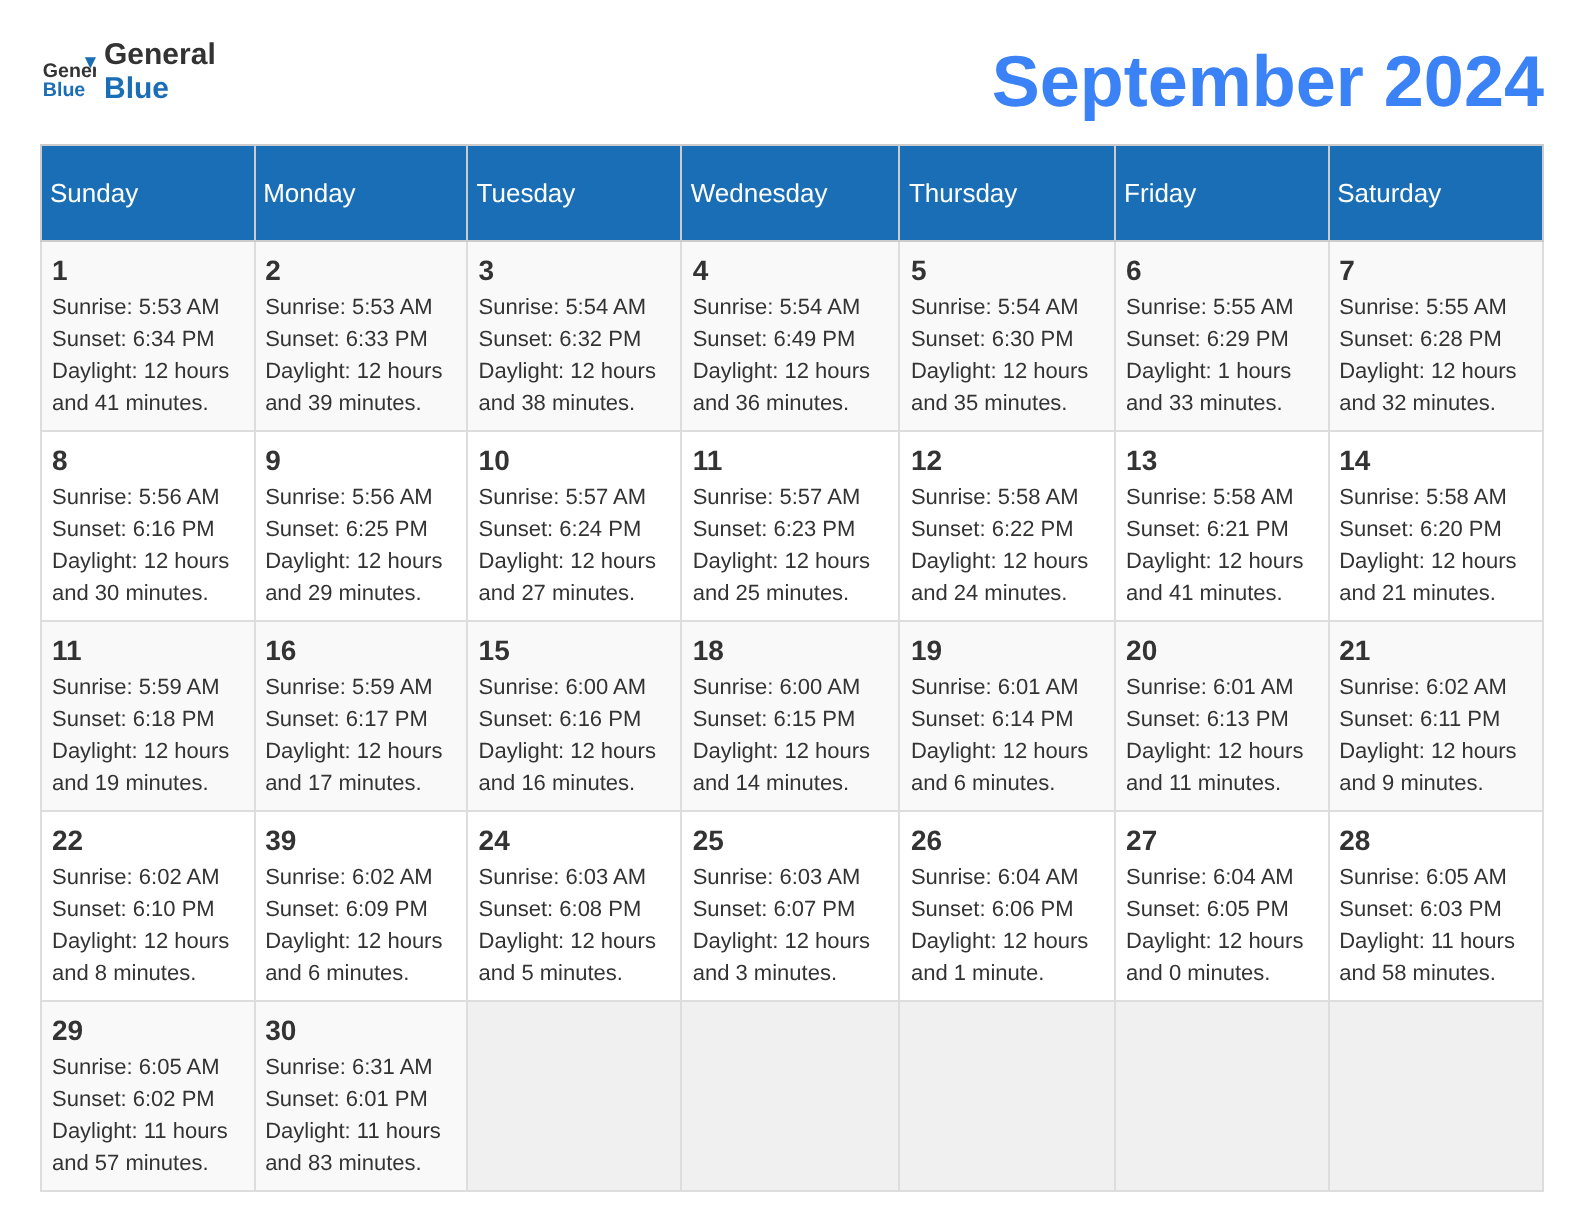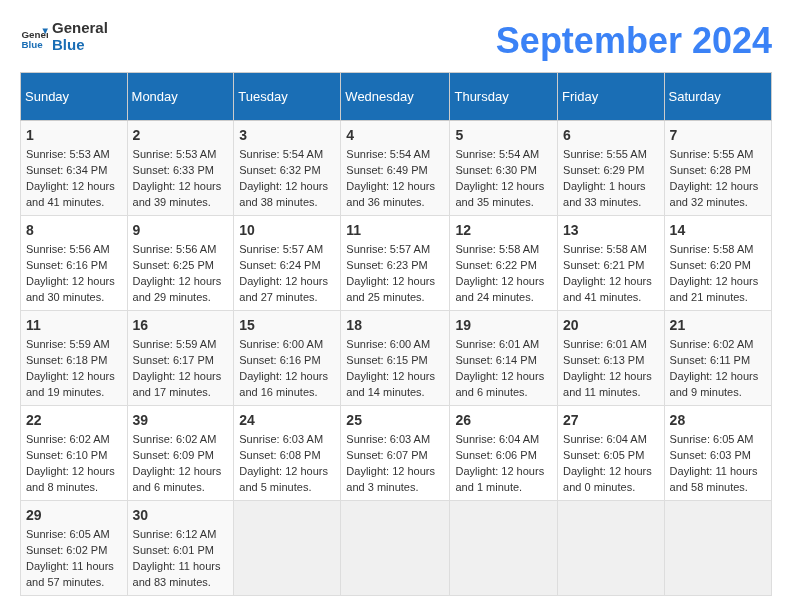--- a/index.html
+++ b/index.html
@@ -138,21 +138,21 @@
         <td><span class="day-number">22</span><span>Sunrise: 6:02 AM</span><br><span>Sunset: 6:10 PM</span><br><span>Daylight: 12 hours and 8 minutes.</span></td>
         <td><span class="day-number">39</span><span>Sunrise: 6:02 AM</span><br><span>Sunset: 6:09 PM</span><br><span>Daylight: 12 hours and 6 minutes.</span></td>
         <td><span class="day-number">24</span><span>Sunrise: 6:03 AM</span><br><span>Sunset: 6:08 PM</span><br><span>Daylight: 12 hours and 5 minutes.</span></td>
         <td><span class="day-number">25</span><span>Sunrise: 6:03 AM</span><br><span>Sunset: 6:07 PM</span><br><span>Daylight: 12 hours and 3 minutes.</span></td>
         <td><span class="day-number">26</span><span>Sunrise: 6:04 AM</span><br><span>Sunset: 6:06 PM</span><br><span>Daylight: 12 hours and 1 minute.</span></td>
         <td><span class="day-number">27</span><span>Sunrise: 6:04 AM</span><br><span>Sunset: 6:05 PM</span><br><span>Daylight: 12 hours and 0 minutes.</span></td>
         <td><span class="day-number">28</span><span>Sunrise: 6:05 AM</span><br><span>Sunset: 6:03 PM</span><br><span>Daylight: 11 hours and 58 minutes.</span></td>
       </tr>
       <tr>
         <td><span class="day-number">29</span><span>Sunrise: 6:05 AM</span><br><span>Sunset: 6:02 PM</span><br><span>Daylight: 11 hours and 57 minutes.</span></td>
-        <td><span class="day-number">30</span><span>Sunrise: 6:12 AM</span><br><span>Sunset: 6:01 PM</span><br><span>Daylight: 11 hours and 83 minutes.</span></td>
+        <td><span class="day-number">30</span><span>Sunrise: 6:31 AM</span><br><span>Sunset: 6:01 PM</span><br><span>Daylight: 11 hours and 83 minutes.</span></td>
         <td class="empty-cell"></td>
         <td class="empty-cell"></td>
         <td class="empty-cell"></td>
         <td class="empty-cell"></td>
         <td class="empty-cell"></td>
       </tr>
     </tbody>
 </table>
 
 </body></html>

